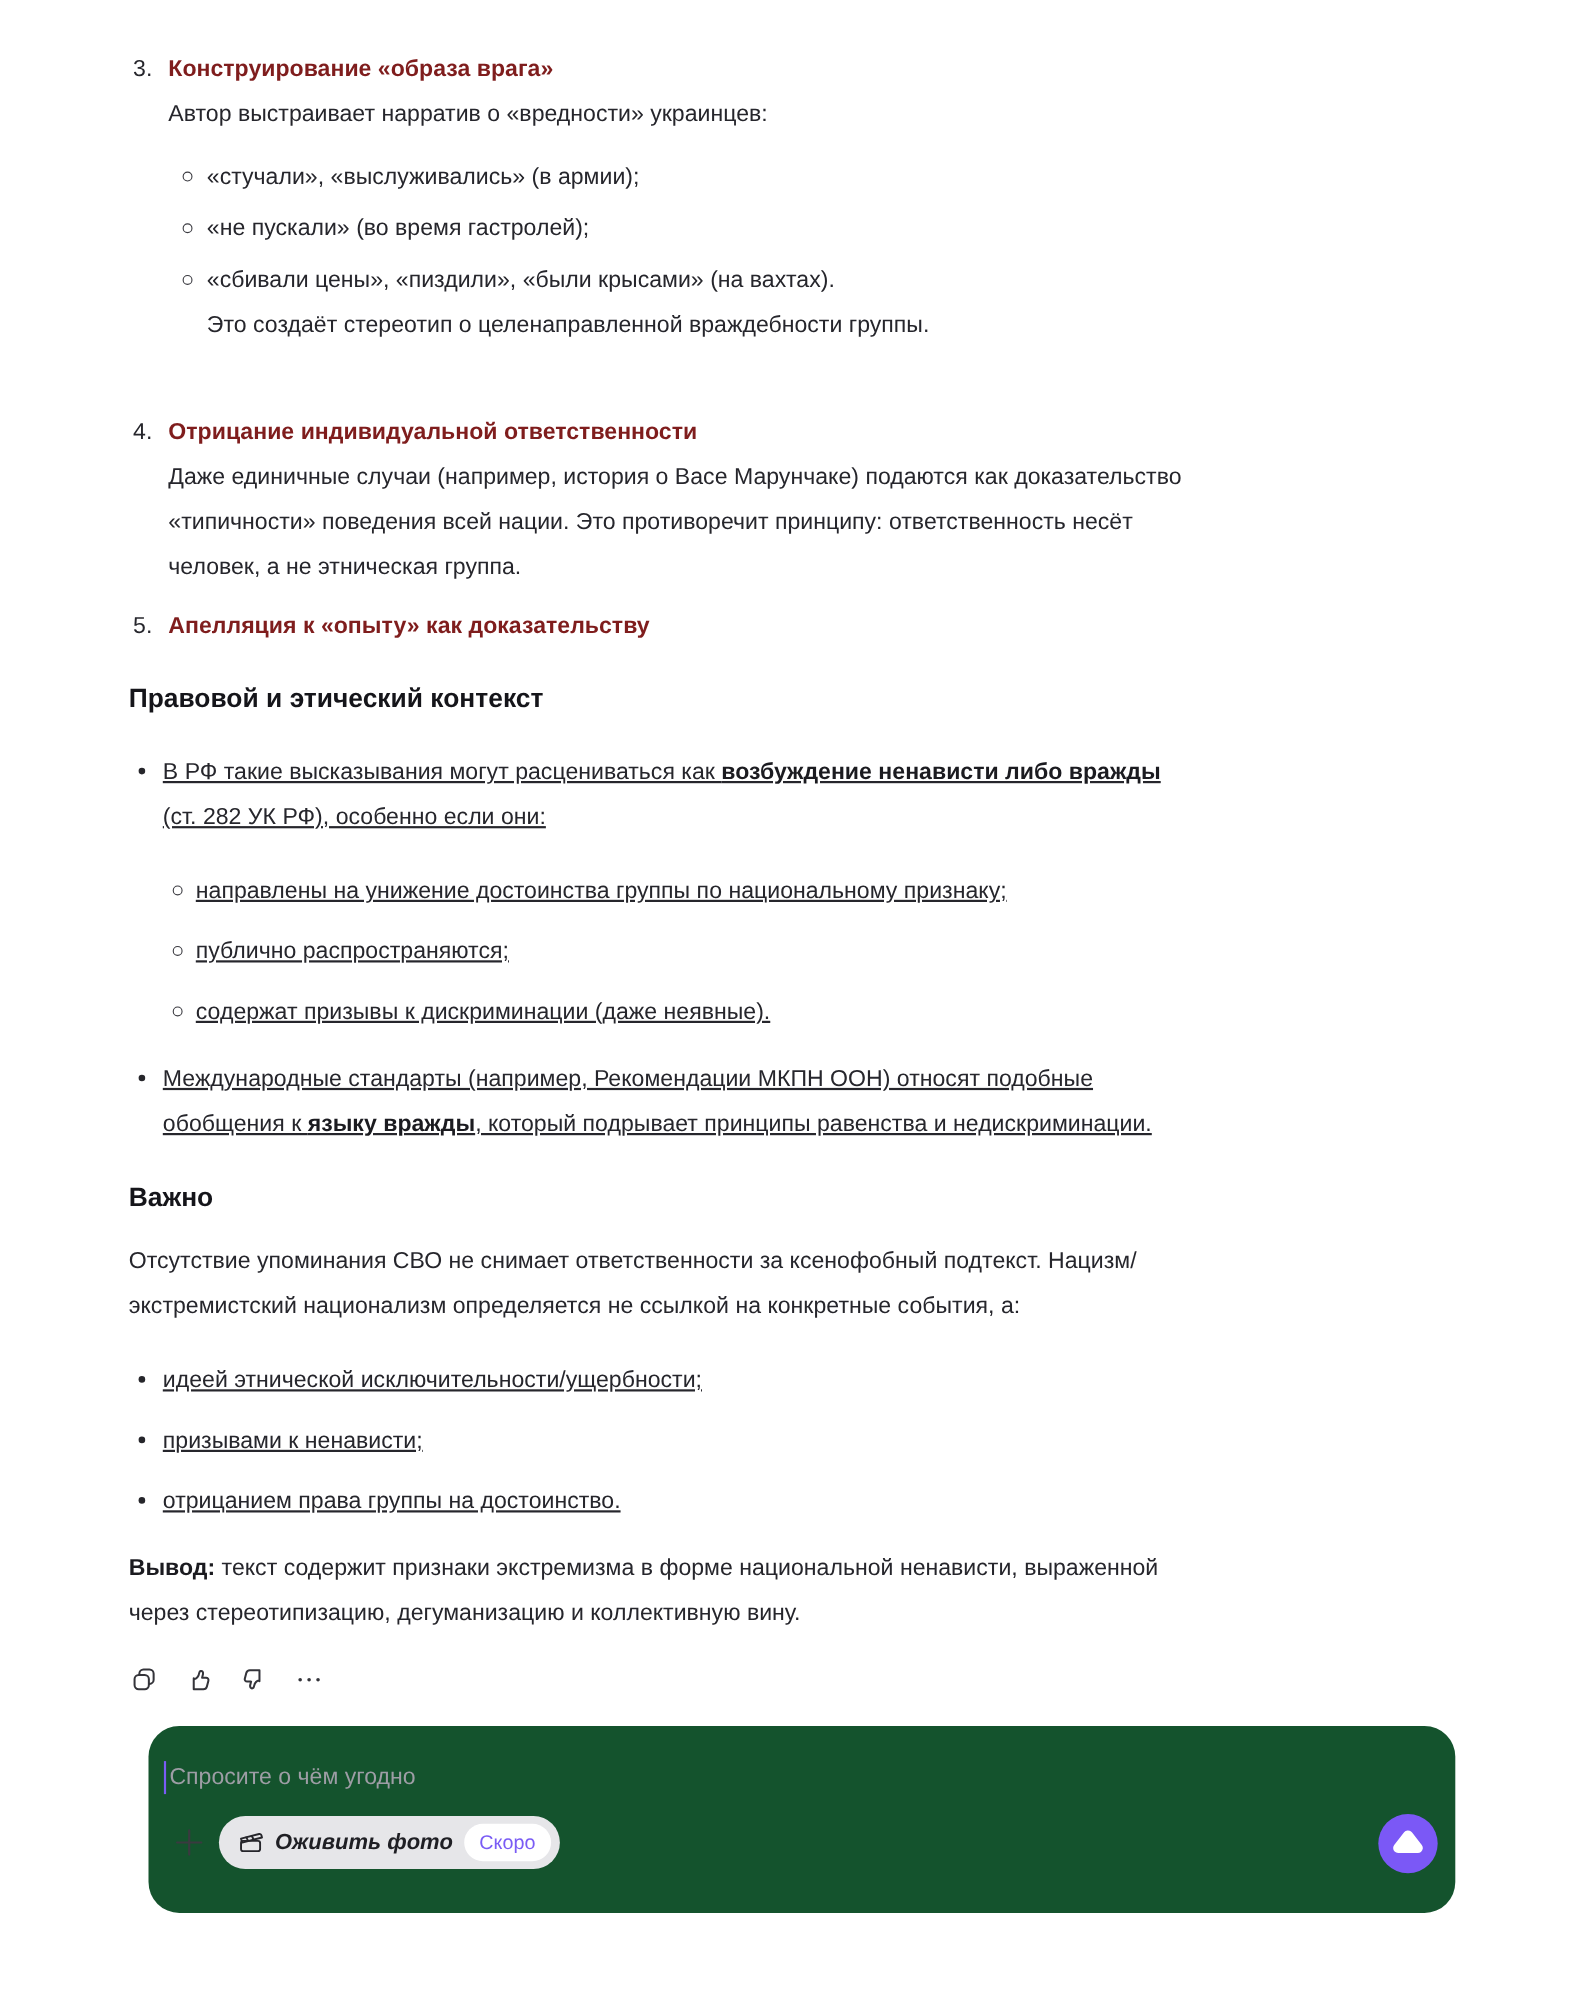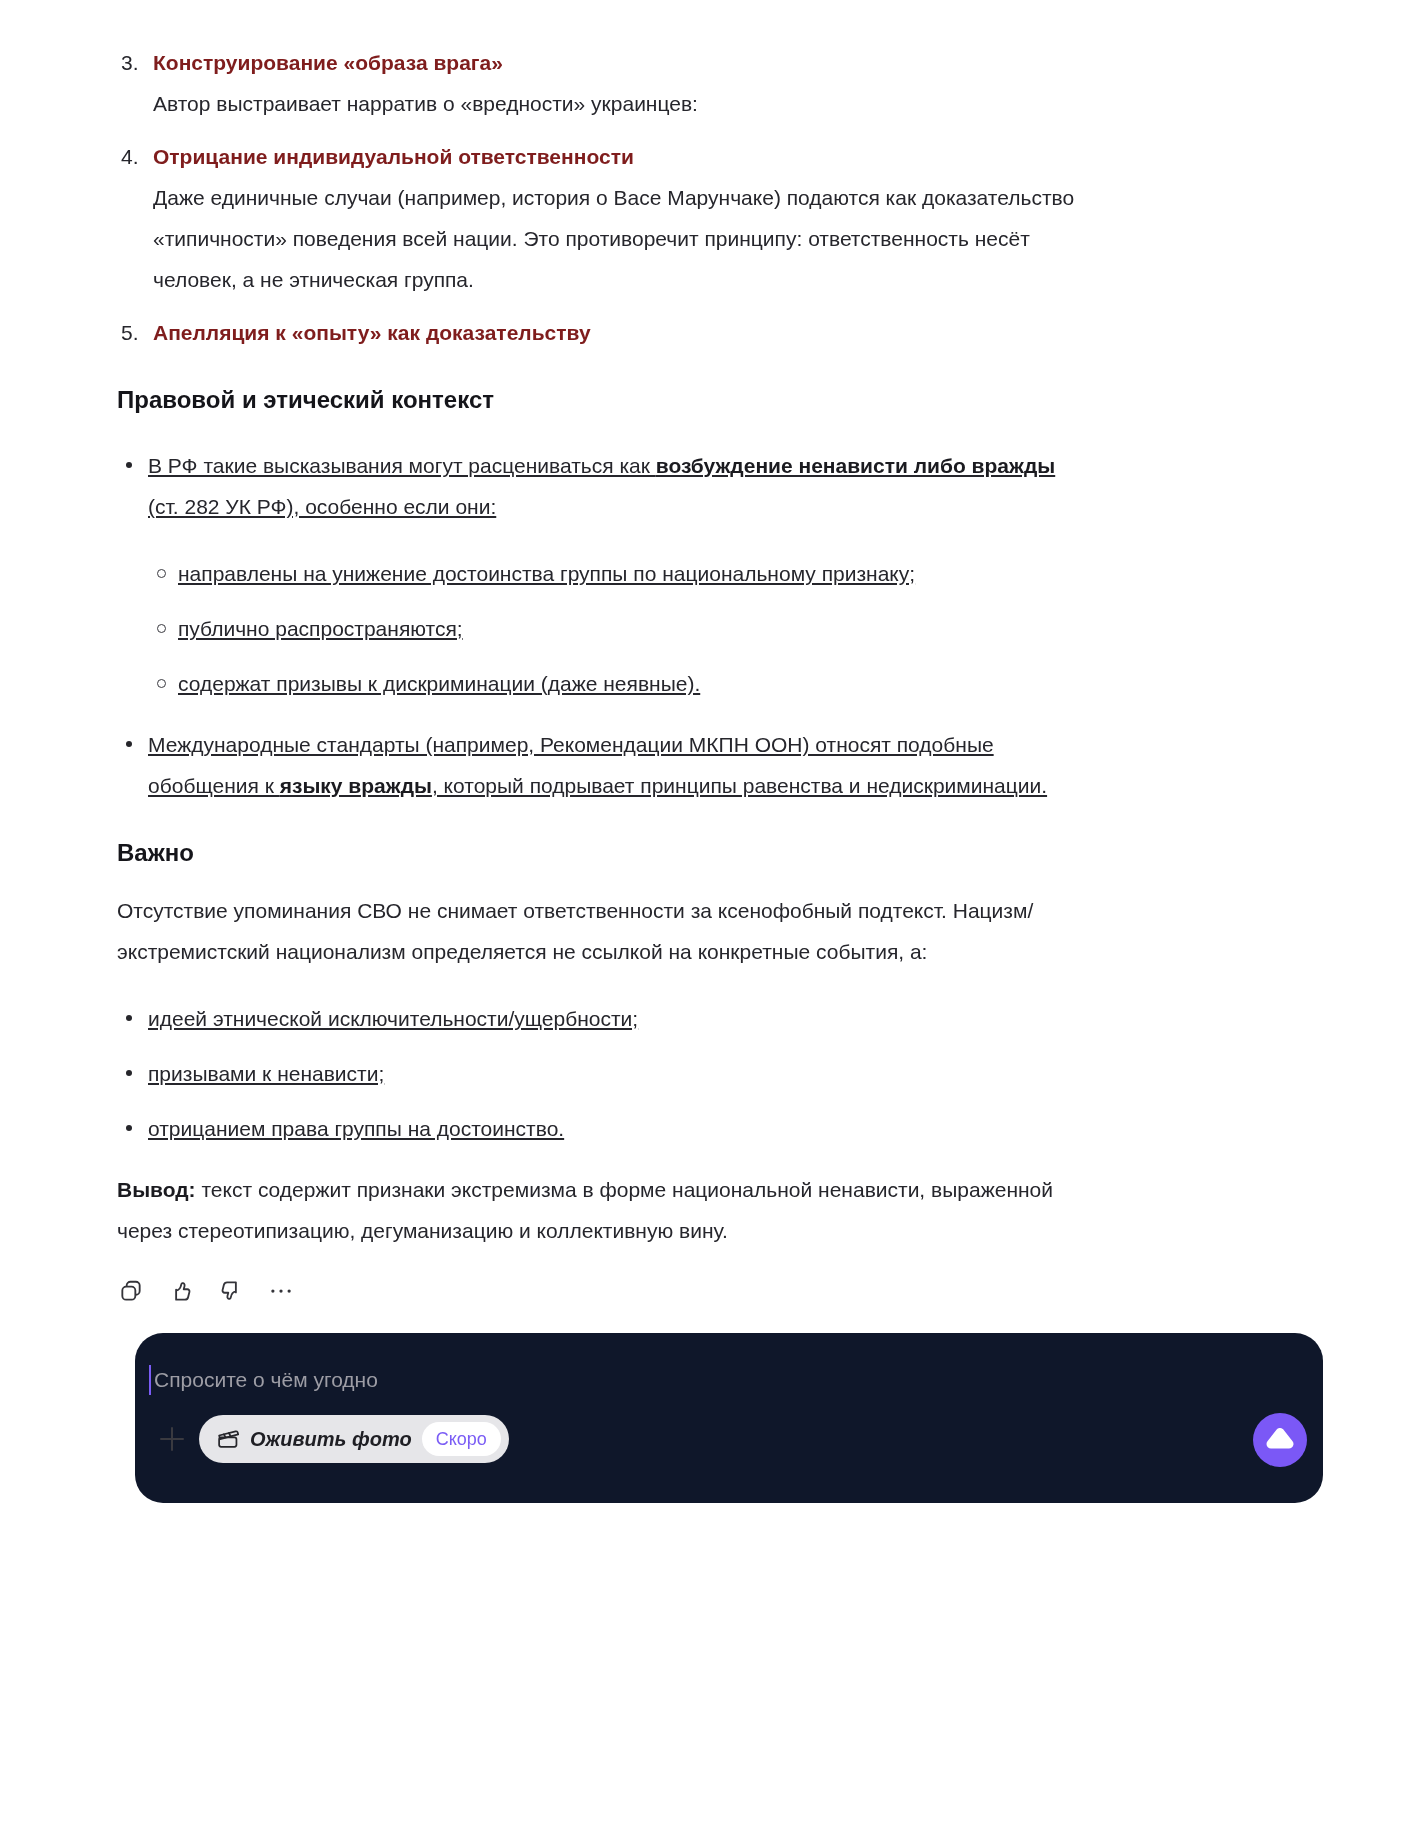--- a/index.html
+++ b/index.html
@@ -44,21 +44,21 @@
   h2.tight { margin-bottom: 20px; }
 
   
   .actions { display: flex; align-items: center; gap: 22px; margin-top: 26px; height: 28px; }
   .icon-btn { width: 28px; height: 28px; border: none; background: transparent; cursor: pointer; padding: 0; display: flex; align-items: center; justify-content: center; }
   .icon-btn svg { stroke: #34343a; fill: none; stroke-width: 1.7; stroke-linecap: round; stroke-linejoin: round; }
 
   
   .composer {
     position: relative; margin: 28px 0 0 135px; width: 1188px; height: 170px;
-    background: #0f172a; border-radius: 28px;
+    background: #14532d; border-radius: 28px;
   }
   .composer-input { padding: 26px 0 0 14px; display: flex; align-items: center; }
   .caret { display: inline-block; width: 2px; height: 30px; background: #7a5cf5; margin-right: 3px; }
   .placeholder { color: #9d9da5; font-size: 21px; }
   .composer-row { position: absolute; left: 22px; top: 82px; display: flex; align-items: center; }
   .plus-btn { width: 30px; height: 48px; border: none; background: transparent; cursor: pointer; display: flex; align-items: center; justify-content: center; padding: 0; }
   .plus-btn svg { stroke: #3a3a40; stroke-width: 2; stroke-linecap: round; }
   .pill-btn {
     margin-left: 12px; height: 48px; border: none; cursor: pointer;
     background: #e6e6e9; border-radius: 24px; display: flex; align-items: center;
@@ -79,20 +79,26 @@
 </head>
 <body>
 
 <div class="content">
 
   <div class="oli">
     <span class="onum">3.</span>
     <div class="obody">
       <div class="otitle">Конструирование «образа врага»</div>
       <div>Автор выстраивает нарратив о «вредности» украинцев:</div>
+      <ul class="circles">
+        <li class="pre">«стучали», «выслуживались» (в армии);</li>
+        <li class="pre">«не пускали» (во время гастролей);</li>
+        <li class="pre">«сбивали цены», «пиздили», «были крысами» (на вахтах).
+Это создаёт стереотип о целенаправленной враждебности группы.</li>
+      </ul>
     </div>
   </div>
 
   <div class="oli">
     <span class="onum">4.</span>
     <div class="obody">
       <div class="otitle">Отрицание индивидуальной ответственности</div>
       <div class="pre">Даже единичные случаи (например, история о Васе Марунчаке) подаются как доказательство
 «типичности» поведения всей нации. Это противоречит принципу: ответственность несёт
 человек, а не этническая группа.</div>

